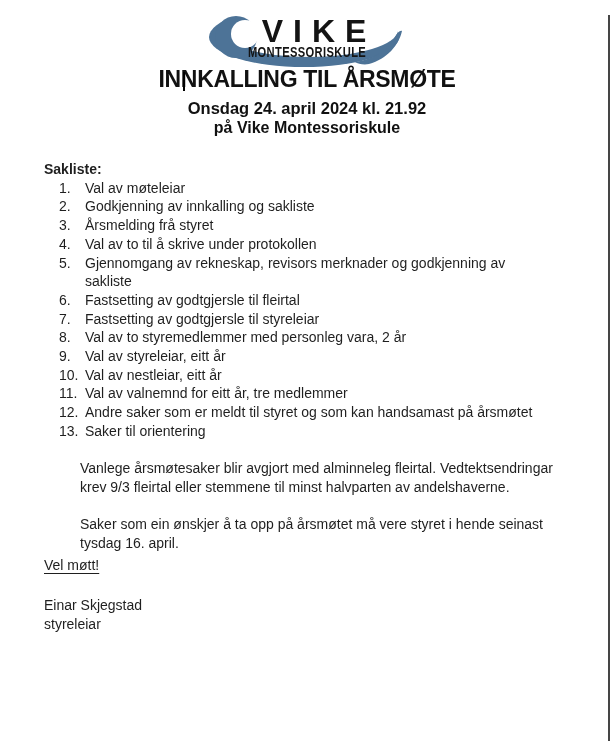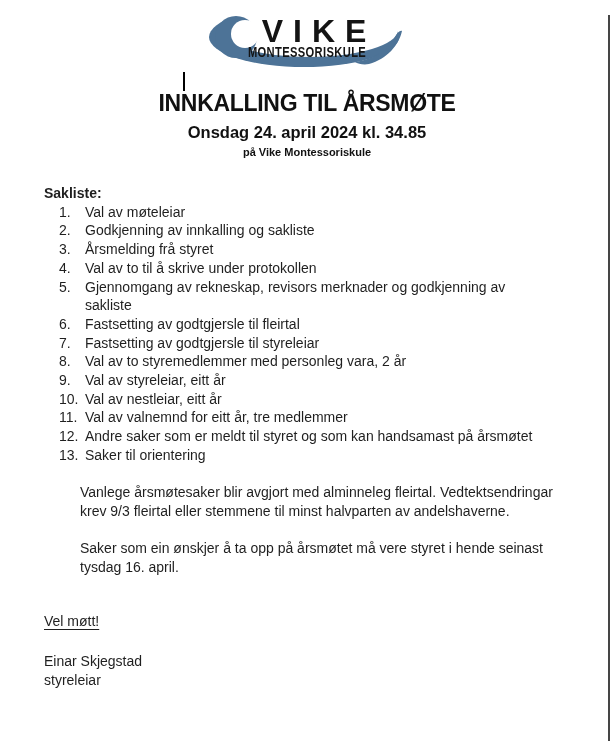--- a/index.html
+++ b/index.html
@@ -19,36 +19,36 @@
   .logo-vike { position: absolute; top: 1px; left: 16px; right: 0; text-align: center;
                font-size: 32px; line-height: 31px; font-weight: 700; color: #141414;
                letter-spacing: 10px; text-indent: 8px; }
   .logo-sub { position: absolute; top: 29px; left: 50%;
               transform: translateX(-50%) scaleX(0.72); transform-origin: center;
               white-space: nowrap; font-size: 15.5px; line-height: 15px;
               font-weight: 700; color: #141414; letter-spacing: 0.5px; }
   .text-cursor { position: absolute; left: 183px; top: 57px; width: 2px; height: 19px;
                  background: #000; }
   
-  .doc-title { margin-top: 24px; text-align: center; font-size: 23px; line-height: 24px;
+  .doc-title { margin-top: 0; text-align: center; font-size: 23px; line-height: 24px;
                font-weight: 700; letter-spacing: -0.3px; color: #111; }
   .doc-date  { margin-top: 7px; text-align: center; font-size: 16.5px; line-height: 20px;
                font-weight: 700; color: #111; }
-  .doc-loc   { text-align: center; font-size: 11px; line-height: 20px;
+  .doc-loc   { text-align: center; font-size: 16px; line-height: 20px;
                font-weight: 700; color: #111; }
   
   .doc-body { font-size: 14px; line-height: 18.7px; }
   .agenda-heading { margin-top: 22px; font-weight: 700; }
   .agenda-intro { }
   .agenda-list { margin: 0 0 0 15px; padding: 0; list-style: none; }
   .agenda-item { display: flex; }
   .li-num { width: 26px; flex-shrink: 0; }
   .li-text { flex: 1; }
   .paragraphs .para { margin-top: 18.7px; margin-left: 36px; }
-  .farewell { margin-top: 35px; text-decoration: underline;
+  .farewell { margin-top: 3px; text-decoration: underline;
               text-underline-offset: 3px; }
   .signature { margin-top: 22px; }
 </style>
 </head>
 <body>
 
 <div class="page">
   <div class="right-edge"></div>
 
   <div class="logo-wrap">
@@ -59,21 +59,21 @@
       <circle cx="27" cy="22" r="21" fill="#4d7397"></circle>
       <circle cx="36" cy="19" r="14" fill="#ffffff"></circle>
     </svg>
     <div class="logo-vike">VIKE</div>
     <div class="logo-sub">MONTESSORISKULE</div>
   </div>
 
   <div class="text-cursor"></div>
 
   <div class="doc-title">INNKALLING TIL ÅRSMØTE</div>
-  <div class="doc-date">Onsdag 24. april 2024 kl. 34.85</div>
+  <div class="doc-date">Onsdag 24. april 2024 kl. 21.92</div>
   <div class="doc-loc">på Vike Montessoriskule</div>
 
   <div class="doc-body">
     <div class="agenda-heading">Sakliste:</div>
     <ol class="agenda-list">
         <li class="agenda-item">
           <span class="li-num">1.</span>
           <span class="li-text">
             <div>Val av møteleiar</div>
           </span>

